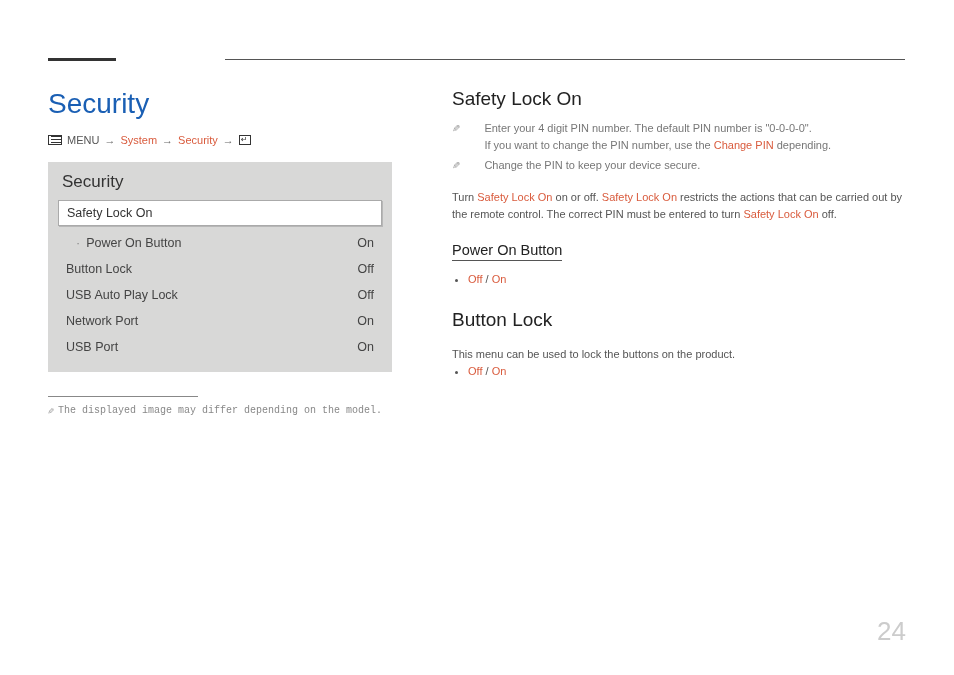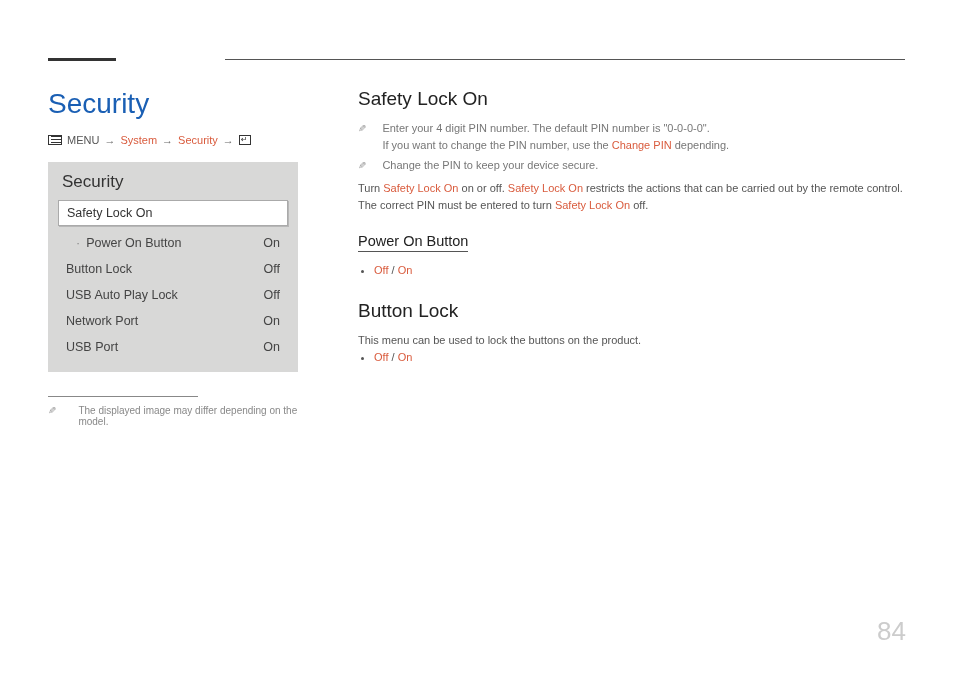--- a/index.html
+++ b/index.html
@@ -37,21 +37,21 @@
     width: 680px;
     height: 1px;
     background: #555;
   }
   .columns {
     display: flex;
     padding: 28px 48px 0 48px;
     gap: 60px;
   }
   .left-col {
-    width: 250px;
+    width: 344px;
     flex-shrink: 0;
   }
   .right-col {
     flex: 1;
   }
   h1.page-title {
     font-size: 28px;
     font-weight: 400;
     color: #1a5fb4;
     margin-bottom: 14px;
@@ -135,21 +135,22 @@
     width: 150px;
     height: 1px;
     background: #888;
     margin-top: 24px;
     margin-bottom: 8px;
   }
   .footnote {
     font-size: 10px;
     color: #888;
     display: flex;
-    gap: 22px;
+    gap: 4px;
+    font-family: Liberation Mono, monospace;
   }
   .pencil-icon::before {
     content: "✎";
     font-size: 10px;
     color: #999;
     transform: scaleX(-1);
     display: inline-block;
   }
   
   h2.section {
@@ -163,32 +164,32 @@
     font-weight: 400;
     color: #222;
     border-bottom: 1px solid #555;
     display: inline-block;
     padding-bottom: 2px;
     margin-top: 18px;
     margin-bottom: 10px;
   }
   .note-row {
     display: flex;
-    gap: 16px;
+    gap: 24px;
     font-size: 11px;
     color: #777;
     margin-bottom: 4px;
     line-height: 1.5;
   }
   .note-row .icon { flex-shrink: 0; }
   .body-text {
     font-size: 11px;
     color: #555;
     line-height: 1.6;
-    margin-top: 6px;
+    margin-top: 15px;
   }
   .hl2 { color: #d95b3d; }
   ul.opt-list {
     font-size: 11px;
     color: #555;
     margin-top: 2px;
     padding-left: 16px;
   }
   ul.opt-list li::marker { color: #555; }
   .section-gap { height: 24px; }
@@ -287,14 +288,14 @@
 
       <h2 class="section">Button Lock</h2>
       <p class="body-text">This menu can be used to lock the buttons on the product.</p>
       <ul class="opt-list">
         <li><span class="hl2">Off</span><span> / </span><span class="hl2">On</span></li>
       </ul>
 
     </div>
   </div>
 
-  <div class="page-num">84</div>
+  <div class="page-num">24</div>
 </div>
 
 </body></html>

